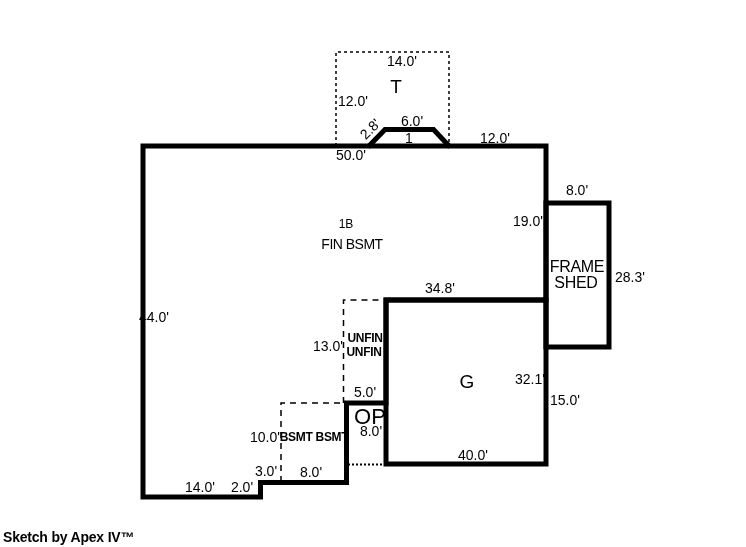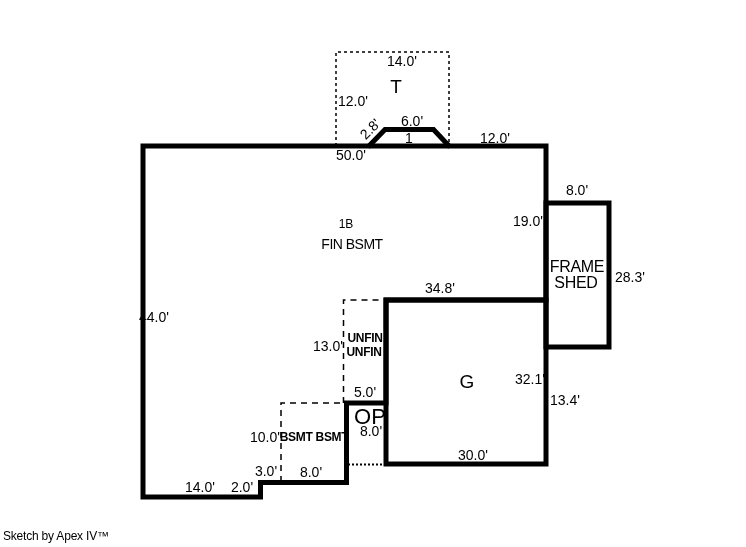--- a/index.html
+++ b/index.html
@@ -14,22 +14,22 @@
     font-size:14px;line-height:1;white-space:nowrap;color:#000;
   }
   .rot45{transform:translate(-50%,-50%) rotate(-45deg);}
   .room-lg{font-size:19px;}
   .room-md{font-size:12px;}
   .room-op{font-size:22px;}
   .sub{font-size:14px;letter-spacing:-0.5px;}
   .shed-lbl{font-size:16px;letter-spacing:-0.3px;}
   .unfin{font-size:12px;font-weight:700;letter-spacing:-0.3px;}
   .credit{
-    position:absolute;left:3px;top:529px;font-size:12px;line-height:1.2;
-    letter-spacing:-0.2px;white-space:nowrap;
+    position:absolute;left:3px;top:529px;font-size:14px;line-height:1.2;
+    letter-spacing:-0.2px;white-space:nowrap;font-weight:bold;
   }
 </style>
 </head>
 <body>
 
 <div id="canvas">
 
   <svg width="746" height="547" viewBox="0 0 746 547">
 
     <polygon points="143,146 546,146 546,300 386,300 386,403 346.5,403 346.5,482.5 260.5,482.5 260.5,497 143,497" fill="none" stroke="#000" stroke-width="5"></polygon>
@@ -66,22 +66,22 @@
 
   <span class="lbl" style="left:577px;top:190px">8.0'</span>
   <span class="lbl" style="left:528px;top:221px">19.0'</span>
   <span class="lbl shed-lbl" style="left:577px;top:267px">FRAME</span>
   <span class="lbl shed-lbl" style="left:576px;top:283px">SHED</span>
   <span class="lbl" style="left:630px;top:277px">28.3'</span>
 
   <span class="lbl" style="left:440px;top:288px">34.8'</span>
   <span class="lbl room-lg" style="left:467px;top:381px">G</span>
   <span class="lbl" style="left:530px;top:379px">32.1'</span>
-  <span class="lbl" style="left:565px;top:400px">13.4'</span>
-  <span class="lbl" style="left:473px;top:455px">30.0'</span>
+  <span class="lbl" style="left:565px;top:400px">15.0'</span>
+  <span class="lbl" style="left:473px;top:455px">40.0'</span>
 
   <span class="lbl" style="left:328px;top:346px">13.0'</span>
   <span class="lbl unfin" style="left:365px;top:338px">UNFIN</span>
   <span class="lbl unfin" style="left:364px;top:352px">UNFIN</span>
   <span class="lbl" style="left:365px;top:392px">5.0'</span>
 
   <span class="lbl room-op" style="left:370px;top:417px">OP</span>
   <span class="lbl" style="left:371px;top:431px">8.0'</span>
 
   <span class="lbl" style="left:265px;top:437px">10.0'</span>

